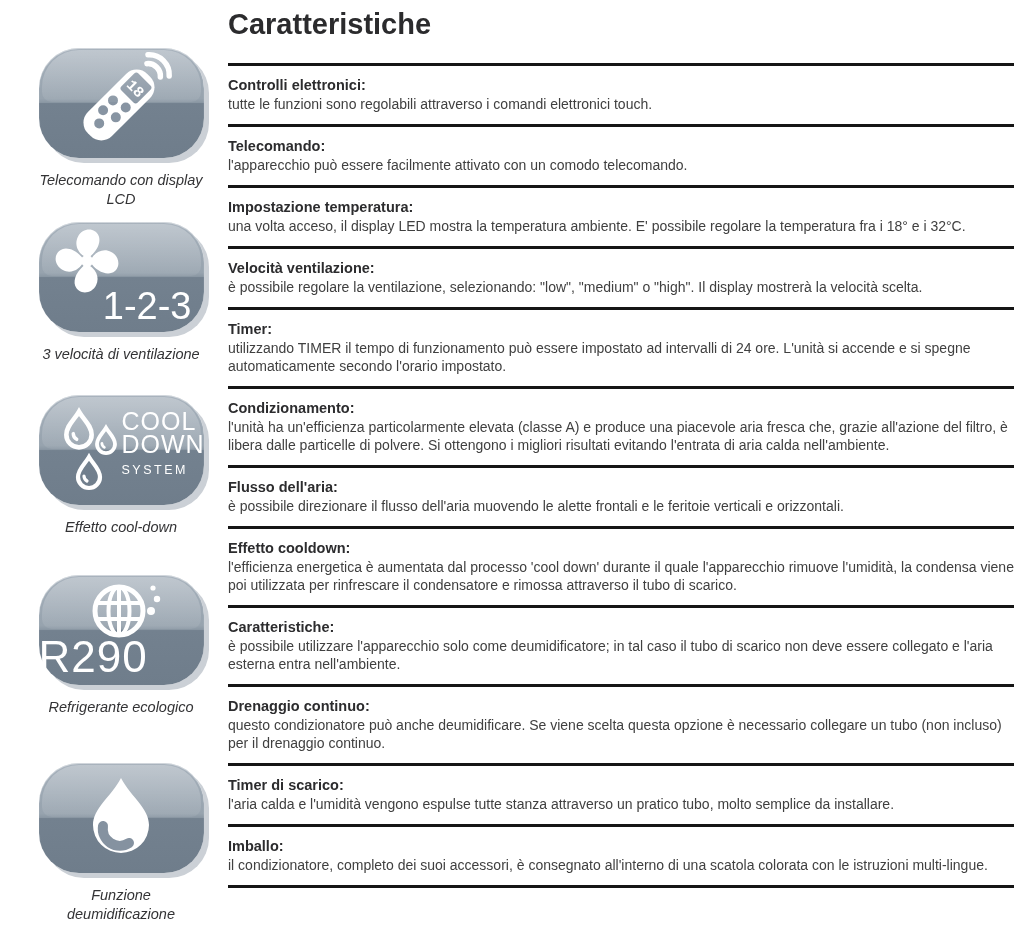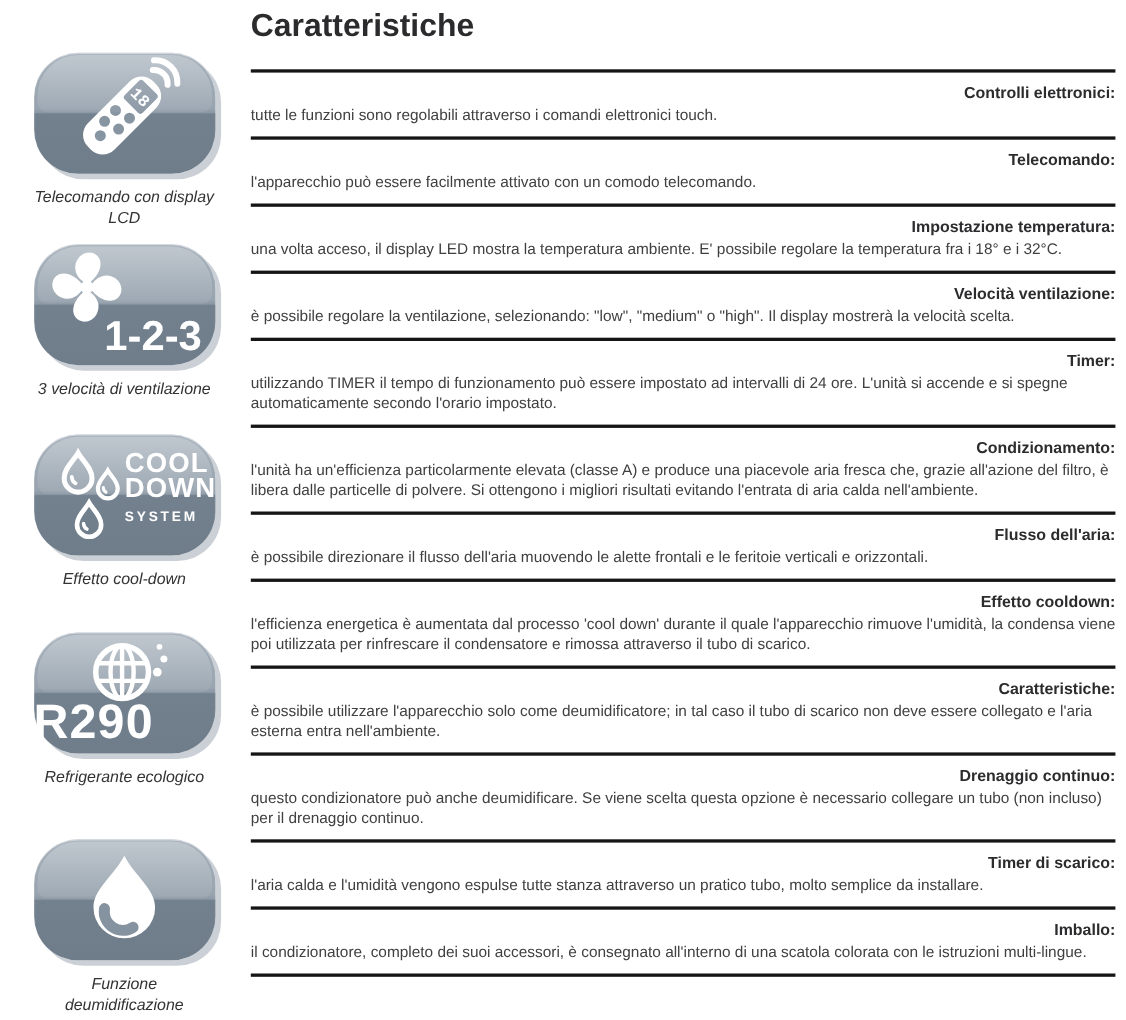--- a/index.html
+++ b/index.html
@@ -3,52 +3,52 @@
 <meta charset="utf-8">
 <style>
   * { box-sizing: border-box; }
   html,body { margin:0; padding:0; }
   body {
     width:1024px; height:927px; background:#ffffff; position:relative;
     font-family:"Liberation Sans", sans-serif; color:#3e3e40; overflow:hidden;
   }
 
   
-  .left-col { position:absolute; left:4px; top:0; width:218px; height:927px; }
+  .left-col { position:absolute; left:12px; top:0; width:218px; height:927px; }
   .badge { position:absolute; left:14px; width:190px; margin:0; text-align:center; }
   .tile {
     position:relative; width:165px; height:110px; margin:0 auto;
     border-radius:40px;
     background:linear-gradient(180deg,#a4afba 0%, #97a3ae 46%, #8b98a4 49.5%, #73818f 50.5%, #6f7d8b 100%);
     box-shadow:5px 5px 0 #cbd0d6, inset 0 1px 1px rgba(255,255,255,.55);
   }
   .tile svg { position:absolute; left:0; top:0; z-index:1; }
   .tile::after {
     content:""; position:absolute; left:3px; right:3px; top:2px; height:52px; z-index:2;
     border-radius:37px 37px 10px 10px;
     background:linear-gradient(180deg, rgba(255,255,255,.30), rgba(255,255,255,.06));
     pointer-events:none;
   }
-  .tile .overlay { position:absolute; z-index:1; color:#fff; font-weight:bold; }
+  .tile .overlay { position:absolute; z-index:1; color:#fff; font-weight:normal; }
   .num123 { right:12px; bottom:4px; font-size:38px; letter-spacing:0px; }
   .cooltext { right:10px; top:15px; width:72px; text-align:left; line-height:1; }
   .cooltext .big { font-size:25px; letter-spacing:1px; line-height:23px; }
   .cooltext .small { font-size:12.5px; letter-spacing:2.5px; margin-top:8px; }
   .r290 { left:0; right:0; bottom:3px; text-align:left; font-size:44px; letter-spacing:1px; }
   figcaption {
     margin-top:13px; font-style:italic; font-size:14.5px; line-height:19px;
     color:#333335; white-space:pre-line;
   }
 
   
   .right-col { position:absolute; left:228px; top:0; width:786px; }
   h1 { margin:10px 0 0 0; font-size:29px; line-height:29px; font-weight:bold; color:#2b2b2d; }
   .features { margin-top:24px; border-bottom:3px solid #151515; }
   .feature { border-top:3px solid #151515; padding:10px 0 11px 0; }
-  .feature h3 { margin:0; font-size:14.5px; line-height:18px; font-weight:bold; color:#2c2c2e;text-align:right; }
+  .feature h3 { margin:0; font-size:14.5px; line-height:18px; font-weight:bold; color:#2c2c2e; }
   .feature p  { margin:1px 0 0 0; font-size:14px; line-height:18px; color:#404040; }
 </style>
 </head>
 <body>
 
 <div class="left-col">
 
   <figure class="badge" style="top:48px">
     <div class="tile">
       <svg width="165" height="110" viewBox="0 0 165 110">

